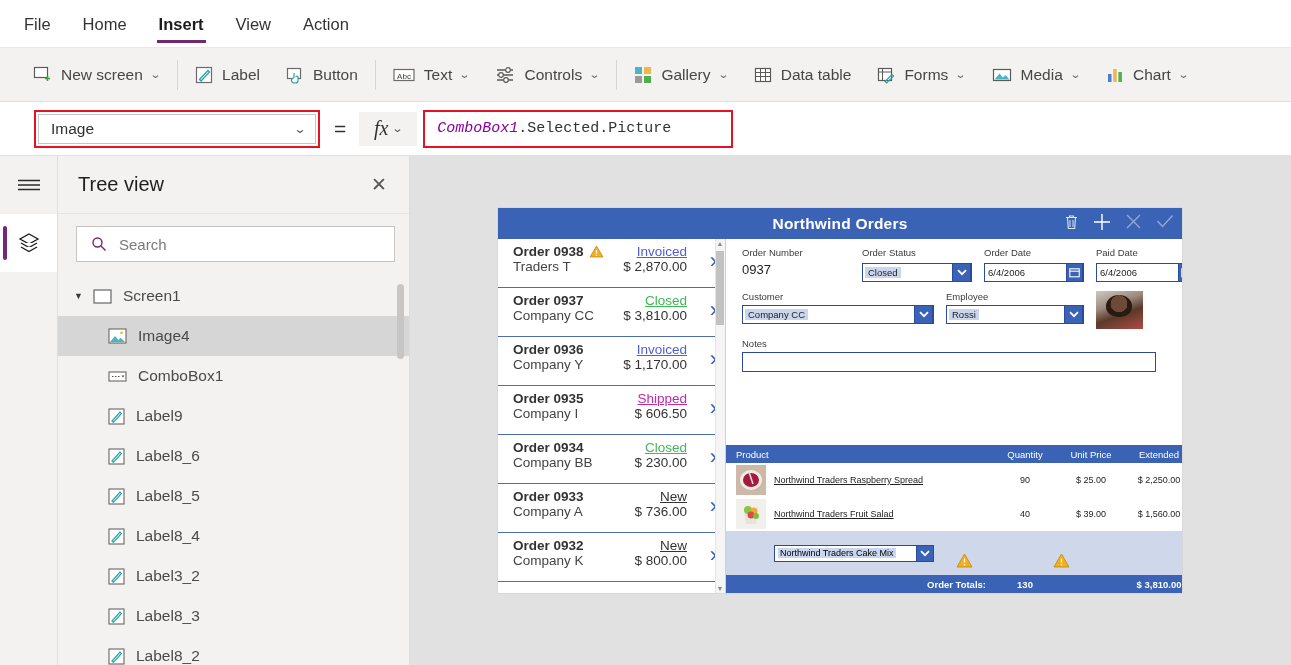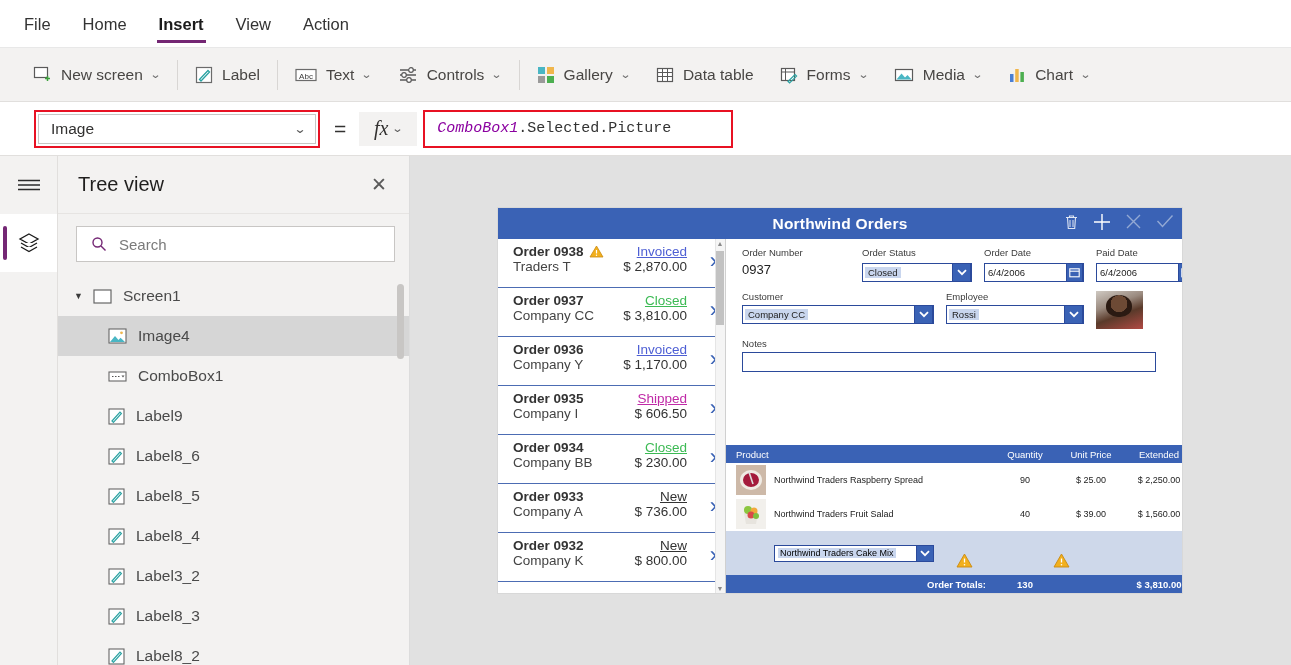--- a/index.html
+++ b/index.html
@@ -369,21 +369,21 @@
   .prod-row {
     height: 34px;
     display: flex; align-items: center;
     padding-left: 10px;
     font-size: 9px; color: #222;
     background: #ffffff;
   }
   .prod-thumb {
     width: 30px; height: 30px; flex: 0 0 30px; margin-right: 8px;
   }
-  .prod-name { flex: 1; }
+  .prod-name { flex: 1; text-decoration: underline; }
   .prod-qty { width: 66px; text-align: center; font-size: 9px;}
   .prod-price { width: 66px; text-align: center; font-size: 9px;}
   .prod-ext { width: 70px; text-align: center; font-size: 9px; margin-right: 14px;}
   #prod-new-row {
     height: 44px; background: #ced8ea;
     display: flex; align-items: center;
     padding-left: 48px;
     position: relative;
   }
   #new-combobox {
@@ -442,20 +442,29 @@
   <div class="ribbon-btn">
     <span class="ic">
       <svg width="18" height="18" viewBox="0 0 18 18">
           <rect x="1.5" y="1.5" width="15" height="15" fill="#fff" stroke="#6b6b6b" stroke-width="1.2"></rect>
           <path d="M4.5 13.5L13 4.5l1.5 1.5L6 15z" fill="none" stroke="#2ba3a3" stroke-width="1.3"></path>
         </svg>
     </span>
     <span>Label</span>
   </div>
 
+  <div class="ribbon-btn">
+    <span class="ic">
+      <svg width="18" height="18" viewBox="0 0 18 18">
+          <rect x="1.5" y="2.5" width="13" height="10" fill="#fff" stroke="#6b6b6b" stroke-width="1.2"></rect>
+          <path d="M8 7v5m0 0c-1.5 0-2.5 1-2.5 2.5S7 17 9 17s3-1 3-2.6V11c0-.6-.5-1-1-1s-1 .4-1 1" fill="#fff" stroke="#2ba3a3" stroke-width="1.2"></path>
+        </svg>
+    </span>
+    <span>Button</span>
+  </div>
 
   <div class="ribbon-sep"></div>
 
   <div class="ribbon-btn">
     <span class="ic">
       <svg width="22" height="16" viewBox="0 0 22 16">
           <rect x="1" y="2.5" width="20" height="11" fill="#fff" stroke="#6b6b6b" stroke-width="1.2"></rect>
           <text x="11" y="11.5" font-size="8" text-anchor="middle" fill="#3a3a3a" font-family="Liberation Sans">Abc</text>
         </svg>
     </span>

